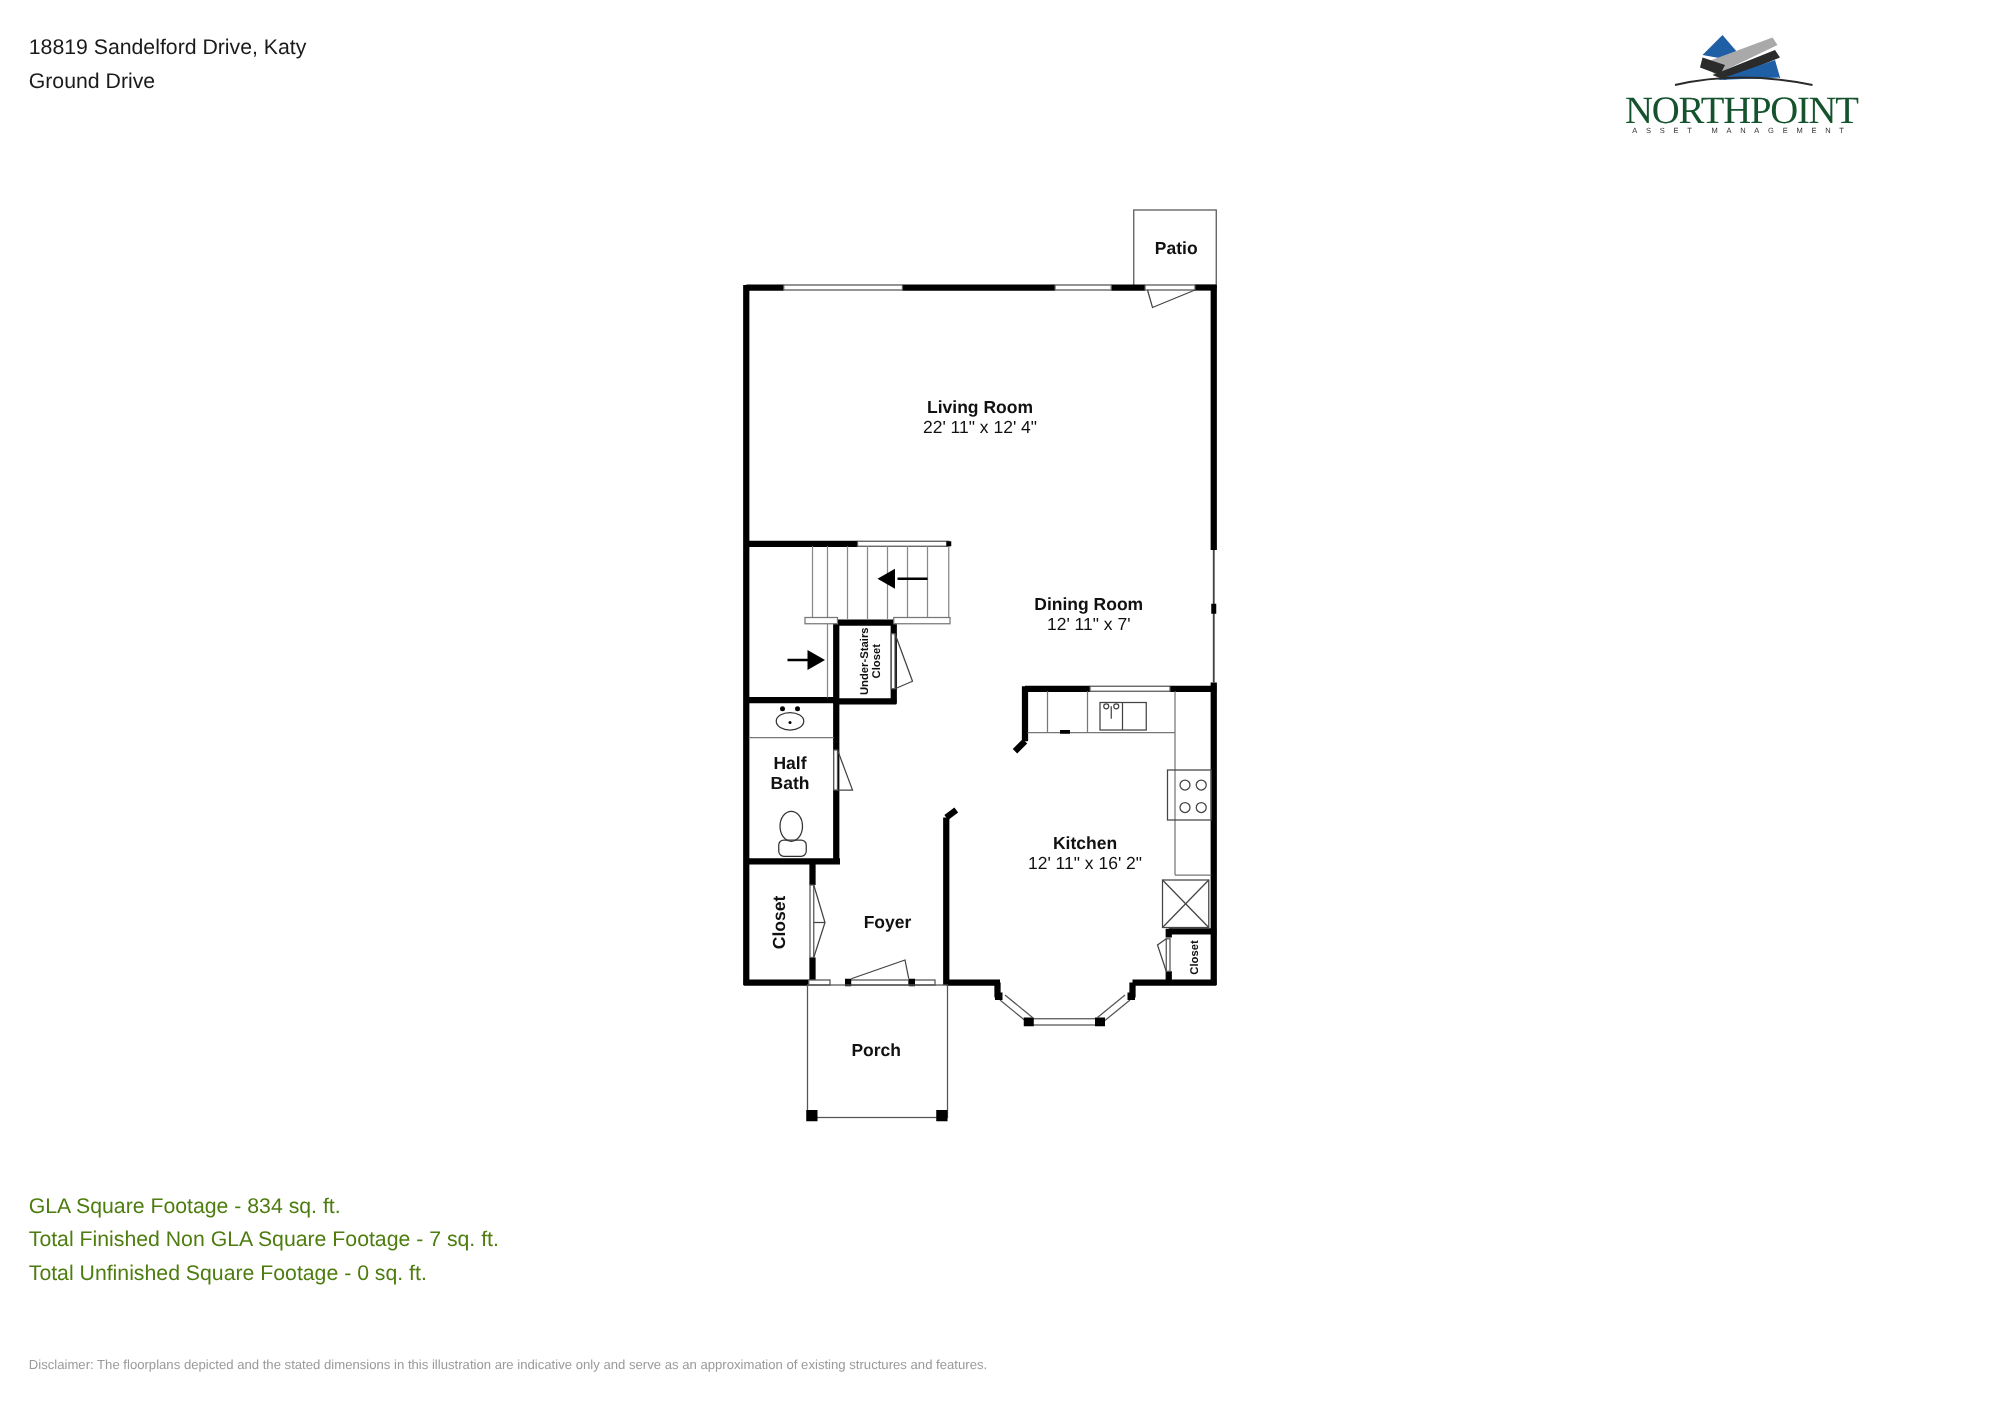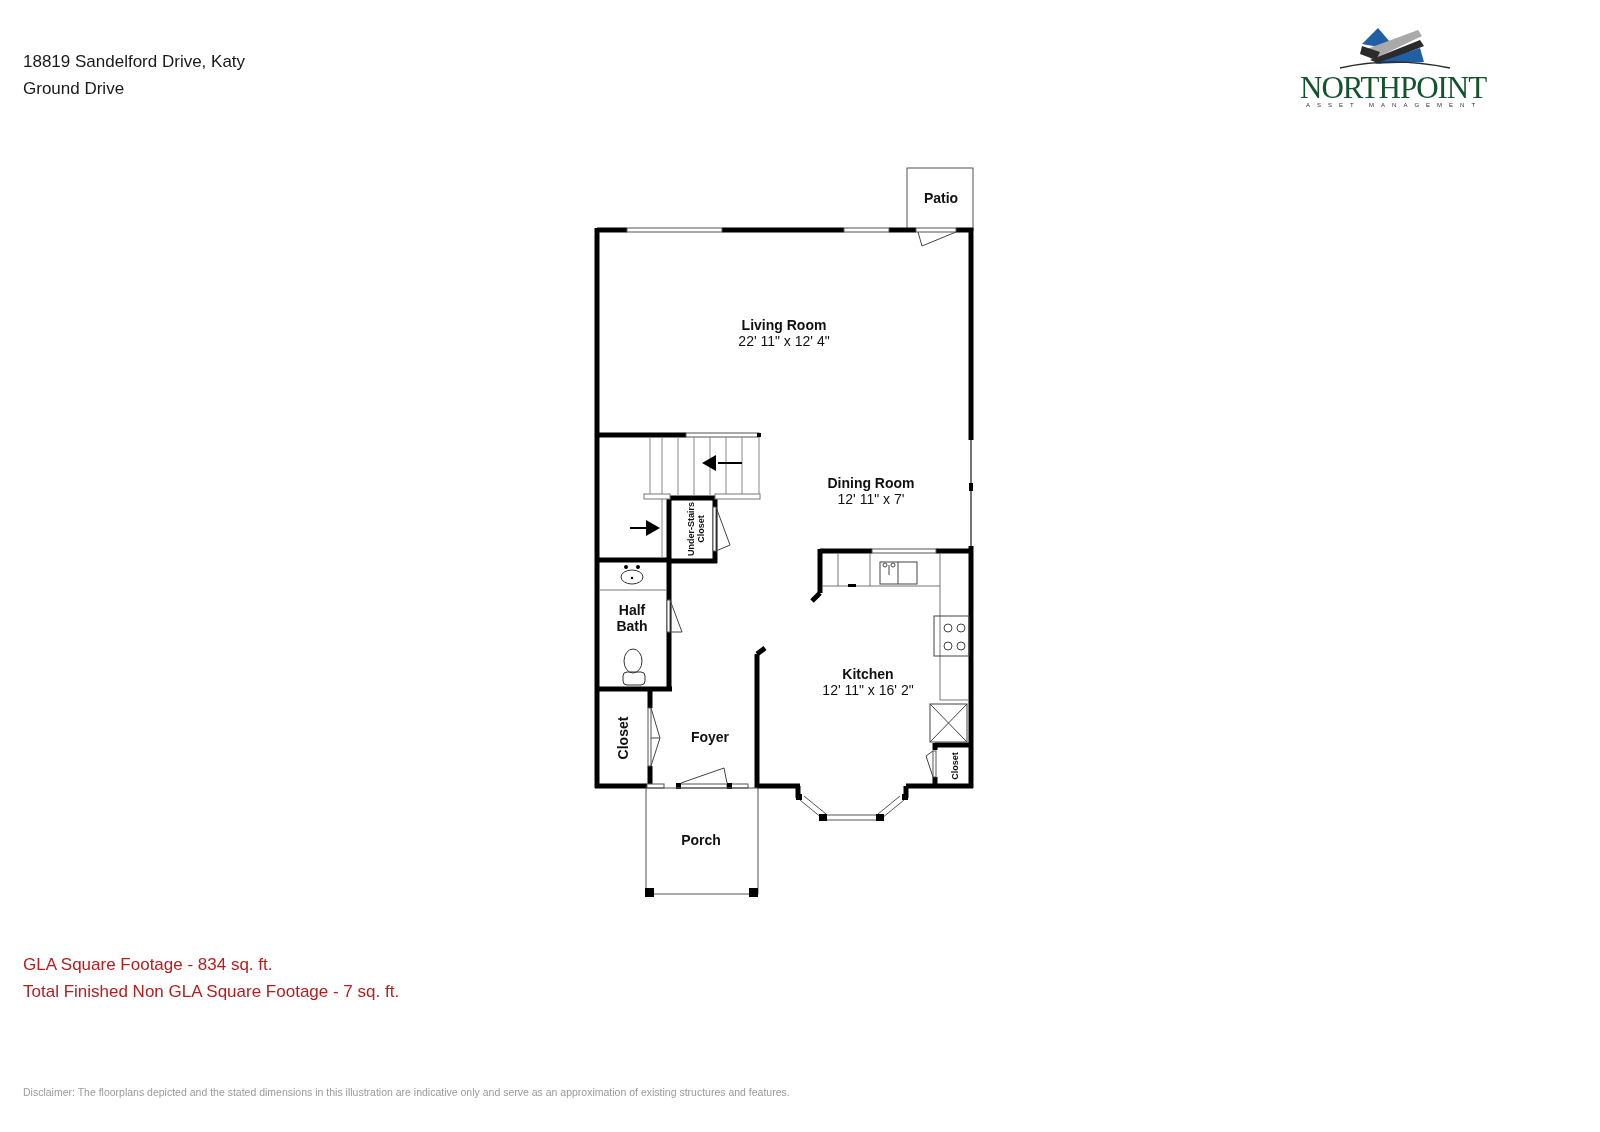--- a/index.html
+++ b/index.html
@@ -1,24 +1,24 @@
 <!DOCTYPE html>
 <html><head>
 <meta charset="utf-8">
 <style>
   html, body { margin:0; padding:0; background:#ffffff; }
   body { width:1600px; height:1132px; position:relative; overflow:hidden; font-family:"Liberation Sans", sans-serif; color:#111; }
-  .header { position:absolute; left:23px; top:24px; font-size:17px; line-height:27px; color:#1a1a1a;margin-top:24px; }
+  .header { position:absolute; left:23px; top:24px; font-size:17px; line-height:27px; color:#1a1a1a; }
   .logo { position:absolute; left:1300px; top:22px; width:185px; height:90px; }
   .logo-text { position:absolute; left:0; top:48px; width:185px; text-align:center; font-family:"Liberation Serif", serif; font-size:31px; letter-spacing:-1px; color:#14532d; font-weight:normal; }
   .logo-sub { position:absolute; left:4px; top:80px; width:180px; text-align:center; font-size:6px; letter-spacing:7px; color:#333; }
   .plan { position:absolute; left:0; top:0; width:1600px; height:1132px; }
   .room-label { font-family:"Liberation Sans", sans-serif; font-weight:bold; font-size:14px; fill:#111; }
   .room-dim { font-family:"Liberation Sans", sans-serif; font-size:14px; fill:#111; }
-  .stats { position:absolute; left:23px; top:951px; font-size:17px; line-height:27px; color:#b91c1c; }
+  .stats { position:absolute; left:23px; top:951px; font-size:17px; line-height:27px; color:#4d7c0f; }
   .disclaimer { position:absolute; left:23px; top:1085px; font-size:10.5px; line-height:15px; color:#9a9a9a; white-space:nowrap; }
 </style>
 </head>
 <body>
 
 <div class="header">
   <div>18819 Sandelford Drive, Katy</div>
   <div>Ground Drive</div>
 </div>
 
@@ -202,17 +202,18 @@
   <text x="868" y="695" text-anchor="middle" class="room-dim">12' 11" x 16' 2"</text>
   <text transform="translate(628,738) rotate(-90)" text-anchor="middle" class="room-label">Closet</text>
   <text transform="translate(958,766) rotate(-90)" text-anchor="middle" class="room-label" style="font-size:9px">Closet</text>
   <text x="710" y="742" text-anchor="middle" class="room-label">Foyer</text>
   <text x="701" y="845" text-anchor="middle" class="room-label">Porch</text>
 </svg>
 
 <div class="stats">
   <div>GLA Square Footage - 834 sq. ft.</div>
   <div>Total Finished Non GLA Square Footage - 7 sq. ft.</div>
+  <div>Total Unfinished Square Footage - 0 sq. ft.</div>
 </div>
 
 <div class="disclaimer">
   <div>Disclaimer: The floorplans depicted and the stated dimensions in this illustration are indicative only and serve as an approximation of existing structures and features.</div>
 </div>
 
 </body></html>

